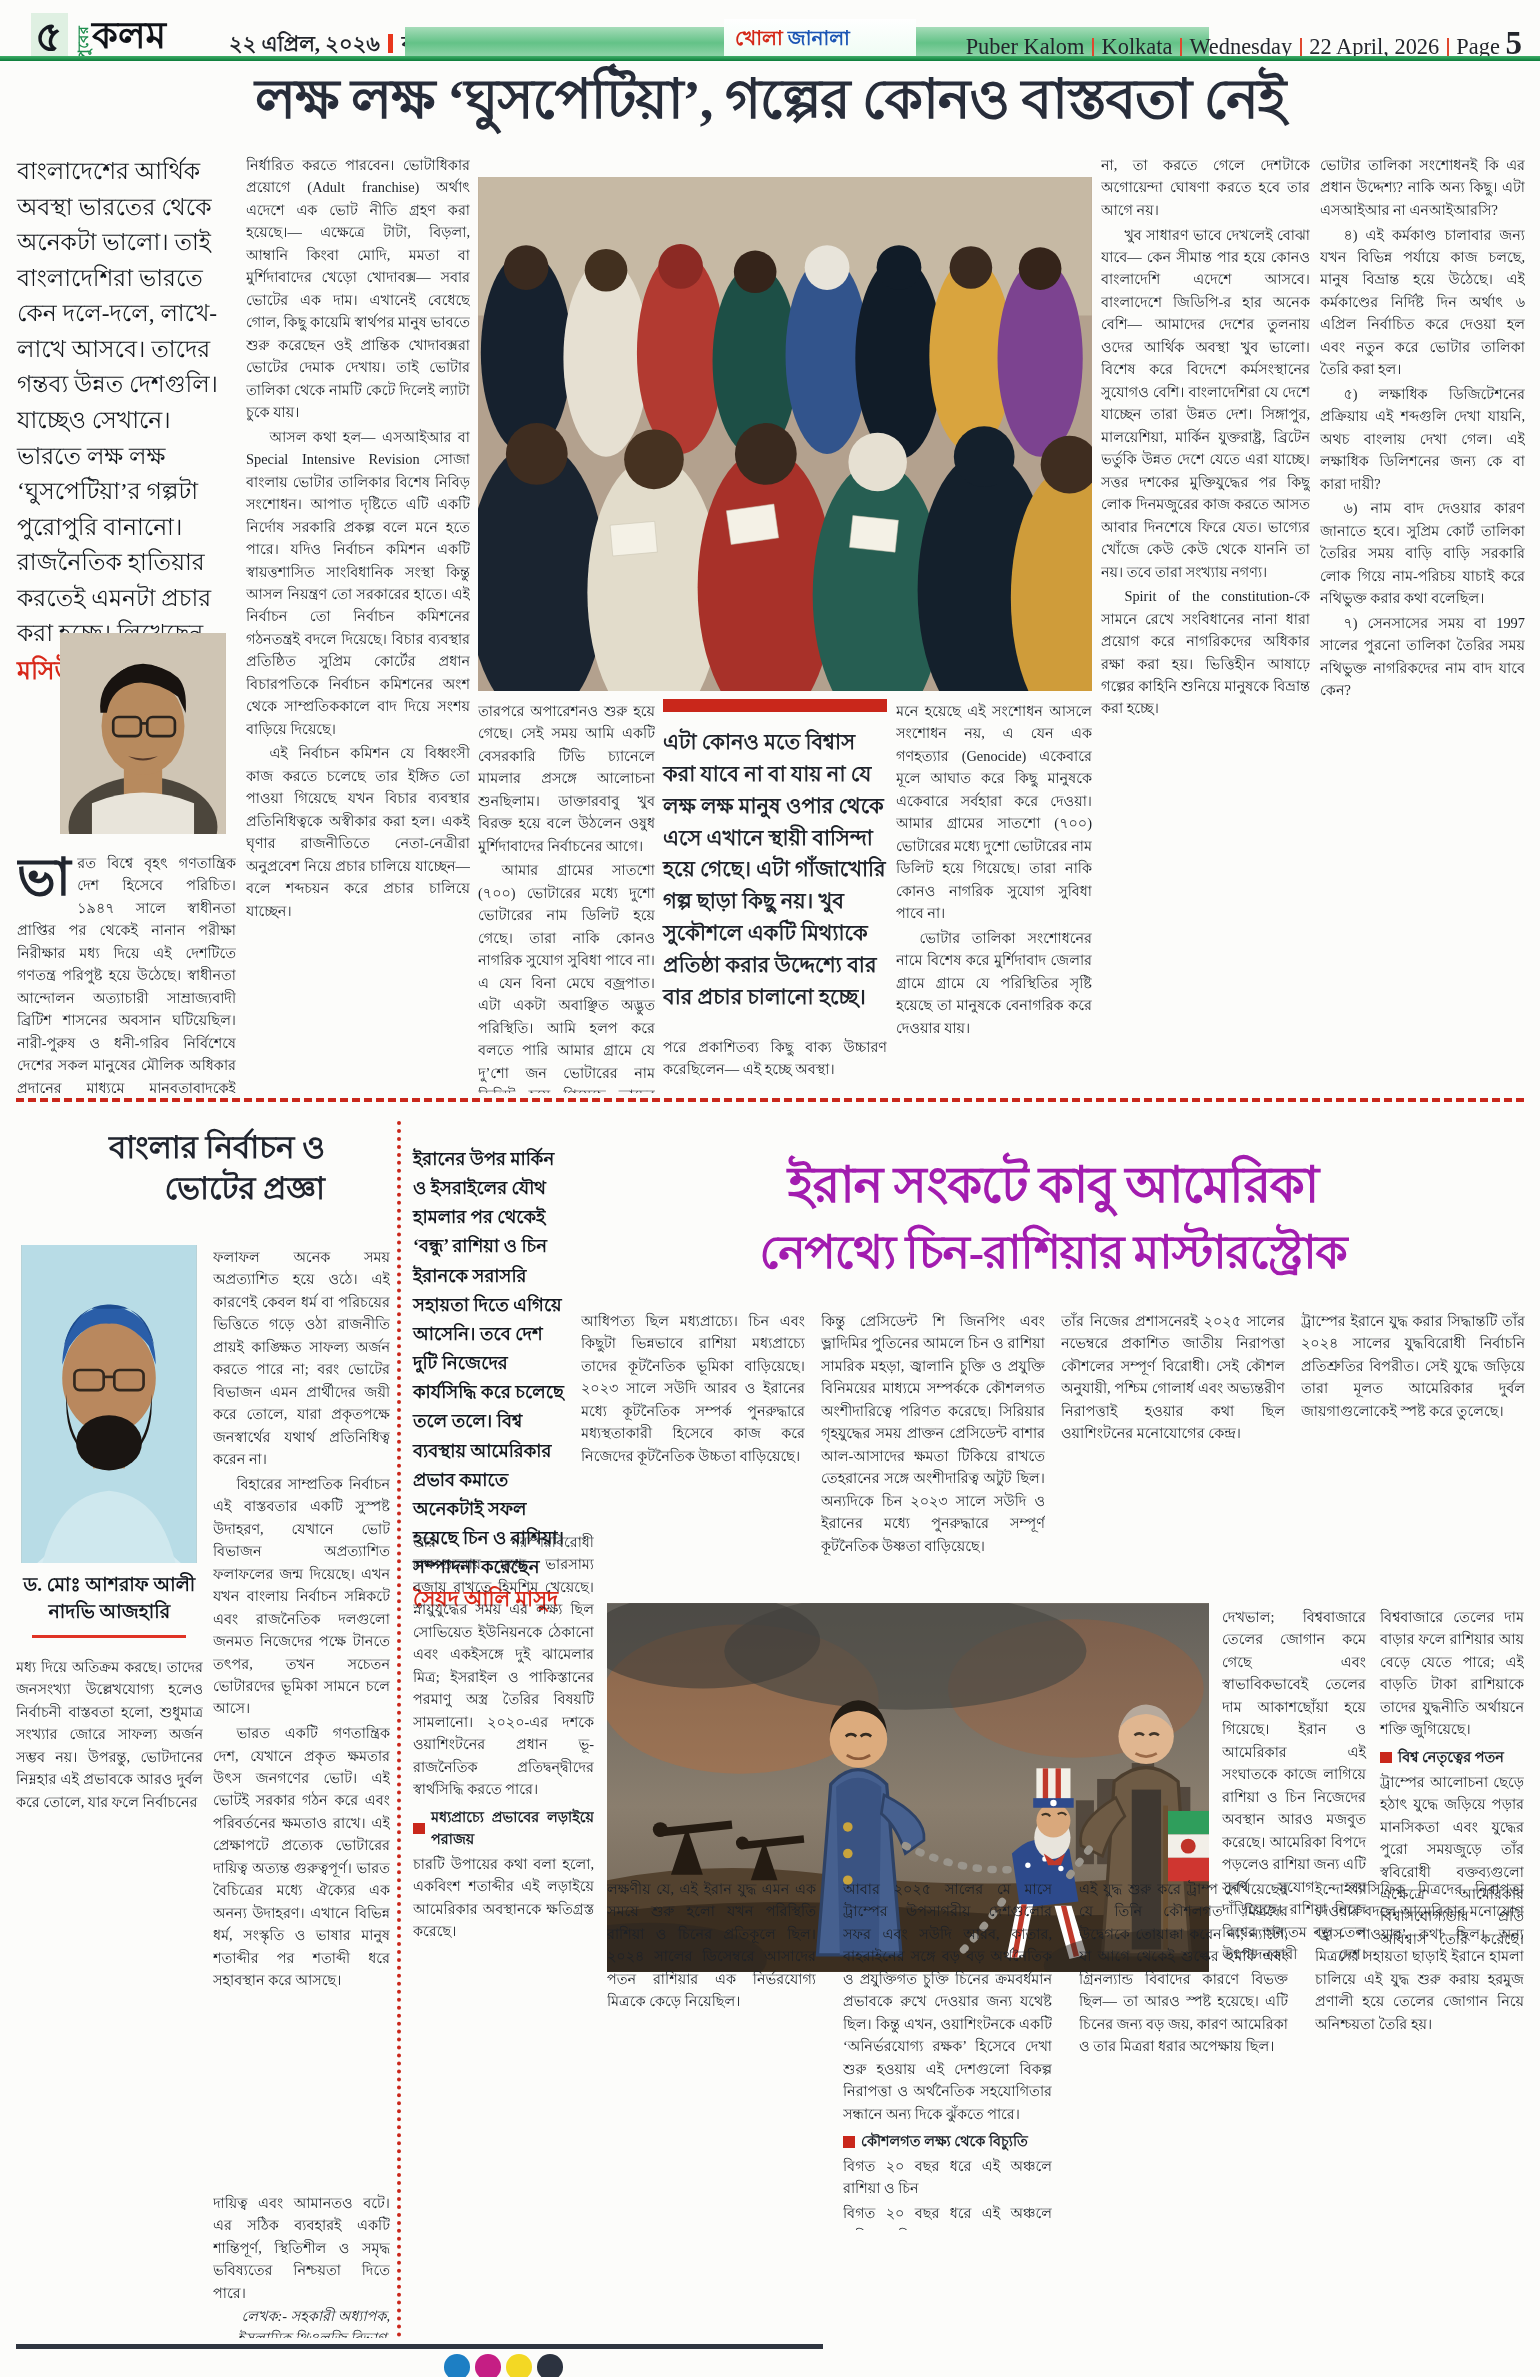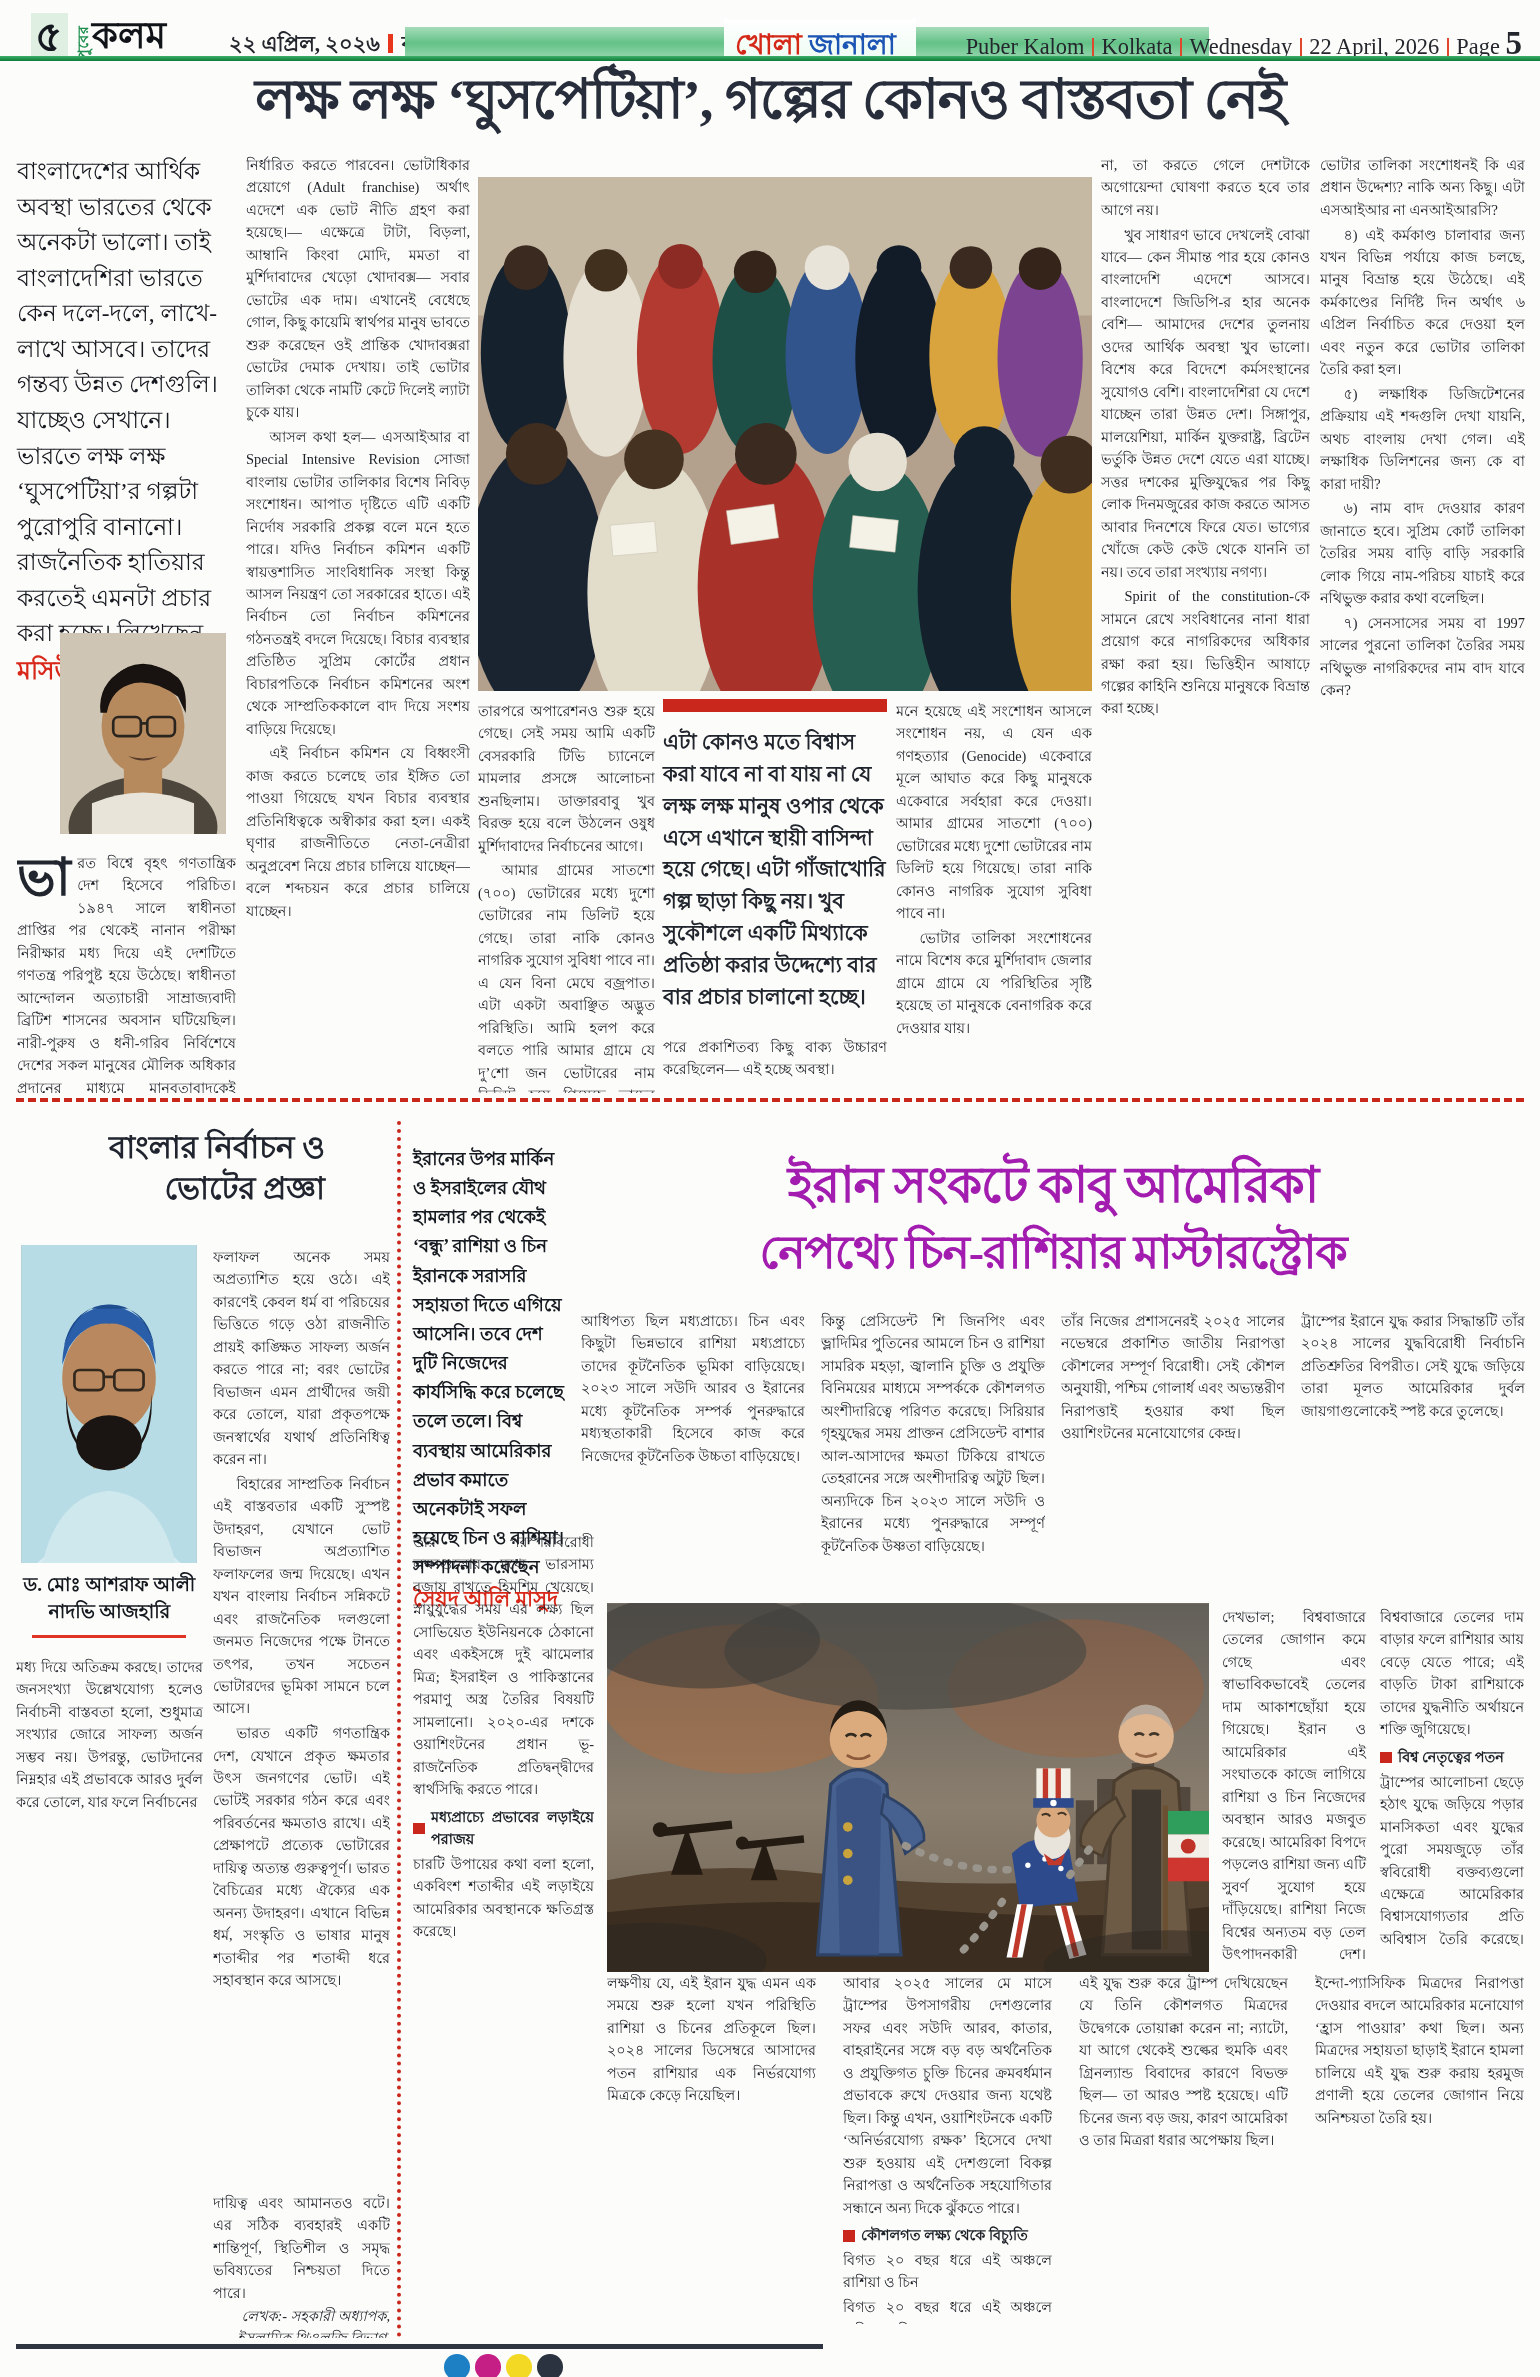--- a/index.html
+++ b/index.html
@@ -10,21 +10,21 @@
   
   .m-strip{background:#dff0e2}
   .pgnum-bn{font-size:42px;font-weight:700;color:#14181f;line-height:1}
   .logo-top{color:#1e8e4e;font-size:14px;font-weight:700;writing-mode:vertical-rl;transform:rotate(180deg);letter-spacing:1.1px}
   .logo-main{font-size:37px;font-weight:900;color:#101318;line-height:1}
   .dateline-bn{font-size:21px;font-weight:700;color:#23262c;white-space:nowrap}
   .vbar{display:inline-block;width:4.8px;height:19px;background:#e8361c;margin:0 8.5px;vertical-align:-2.1px}
   .banner{background:linear-gradient(180deg,#a6dcb9 0%,#63c287 55%,#8ed3a7 100%)}
   .banner-white{background:linear-gradient(180deg,#ffffff,#eefcf3)}
   .sec-word1{color:#d42818}.sec-word2{color:#1c55b4}
-  .sec-title{font-size:28px;font-weight:900;white-space:nowrap}
+  .sec-title{font-size:20px;font-weight:900;white-space:nowrap}
   .dateline-en{font-size:22.4px;color:#23262c;white-space:nowrap}
   .tbar{display:inline-block;width:2.1px;height:18px;background:#e0482e;margin:0 7.5px;vertical-align:-2.1px}
   .pg5{font-size:33px;font-weight:900}
   .mast-rule{background:linear-gradient(180deg,#3fae68,#0c7c3a)}
   
   .headline-main{font-size:55px;line-height:1.15;font-weight:900;color:#272d3a;text-align:center;letter-spacing:-1.1px}
   .h2-left{font-size:31px;font-weight:900;line-height:1.32;color:#20242e;text-align:right}
   .iran-h{font-weight:700;color:#a21caf;text-align:center;letter-spacing:-1.1px}
   
   .stand{font-size:23.4px;line-height:1.52;color:#15191f;text-align:left}
@@ -350,21 +350,21 @@
 
   <div class="abs bodycol" style="left:1222px;top:1606px;width:302px;height:362px;column-count:2;column-gap:14px">
     <p class="ni">দেখভাল; বিশ্ববাজারে তেলের জোগান কমে গেছে এবং স্বাভাবিকভাবেই তেলের দাম আকাশছোঁয়া হয়ে গিয়েছে। ইরান ও আমেরিকার এই সংঘাতকে কাজে লাগিয়ে রাশিয়া ও চিন নিজেদের অবস্থান আরও মজবুত করেছে। আমেরিকা বিপদে পড়লেও রাশিয়া জন্য এটি সুবর্ণ সুযোগ হয়ে দাঁড়িয়েছে। রাশিয়া নিজে বিশ্বের অন্যতম বড় তেল উৎপাদনকারী দেশ। বিশ্ববাজারে তেলের দাম বাড়ার ফলে রাশিয়ার আয় বেড়ে যেতে পারে; এই বাড়তি টাকা রাশিয়াকে তাদের যুদ্ধনীতি অর্থায়নে শক্তি জুগিয়েছে।</p>
     <p class="subhead ni">
         <span class="sq"></span>
         <span>বিশ্ব নেতৃত্বের পতন</span>
       </p>
     <p class="ni">ট্রাম্পের আলোচনা ছেড়ে হঠাৎ যুদ্ধে জড়িয়ে পড়ার মানসিকতা এবং যুদ্ধের পুরো সময়জুড়ে তাঁর স্ববিরোধী বক্তব্যগুলো এক্ষেত্রে আমেরিকার বিশ্বাসযোগ্যতার প্রতি অবিশ্বাস তৈরি করেছে। পাকিস্তান যখন ১৪ দিনের যুদ্ধবিরতির প্রস্তাব দেয়, তখন মূল চিত্র হয়ে ওঠে ইরানকে চাপে রাখা।</p>
   </div>
 
-  <div class="abs flexrow" style="left:607px;top:1972px;width:917px;height:352px;gap:27px">
+  <div class="abs flexrow" style="left:607px;top:1878px;width:917px;height:352px;gap:27px">
     <div class="bodycol" style="width:216px;height:352px">
       <p class="ni">লক্ষণীয় যে, এই ইরান যুদ্ধ এমন এক সময়ে শুরু হলো যখন পরিস্থিতি রাশিয়া ও চিনের প্রতিকূলে ছিল। ২০২৪ সালের ডিসেম্বরে আসাদের পতন রাশিয়ার এক নির্ভরযোগ্য মিত্রকে কেড়ে নিয়েছিল।</p>
     </div>
     <div class="bodycol" style="width:216px;height:352px">
       <p class="ni">আবার ২০২৫ সালের মে মাসে ট্রাম্পের উপসাগরীয় দেশগুলোর সফর এবং সউদি আরব, কাতার, বাহরাইনের সঙ্গে বড় বড় অর্থনৈতিক ও প্রযুক্তিগত চুক্তি চিনের ক্রমবর্ধমান প্রভাবকে রুখে দেওয়ার জন্য যথেষ্ট ছিল। কিন্তু এখন, ওয়াশিংটনকে একটি ‘অনির্ভরযোগ্য রক্ষক’ হিসেবে দেখা শুরু হওয়ায় এই দেশগুলো বিকল্প নিরাপত্তা ও অর্থনৈতিক সহযোগিতার সন্ধানে অন্য দিকে ঝুঁকতে পারে।</p>
       <p class="subhead ni">
           <span class="sq"></span>
           <span>কৌশলগত লক্ষ্য থেকে বিচ্যুতি</span>
         </p>
         <p class="ni">বিগত ২০ বছর ধরে এই অঞ্চলে রাশিয়া ও চিন</p>

